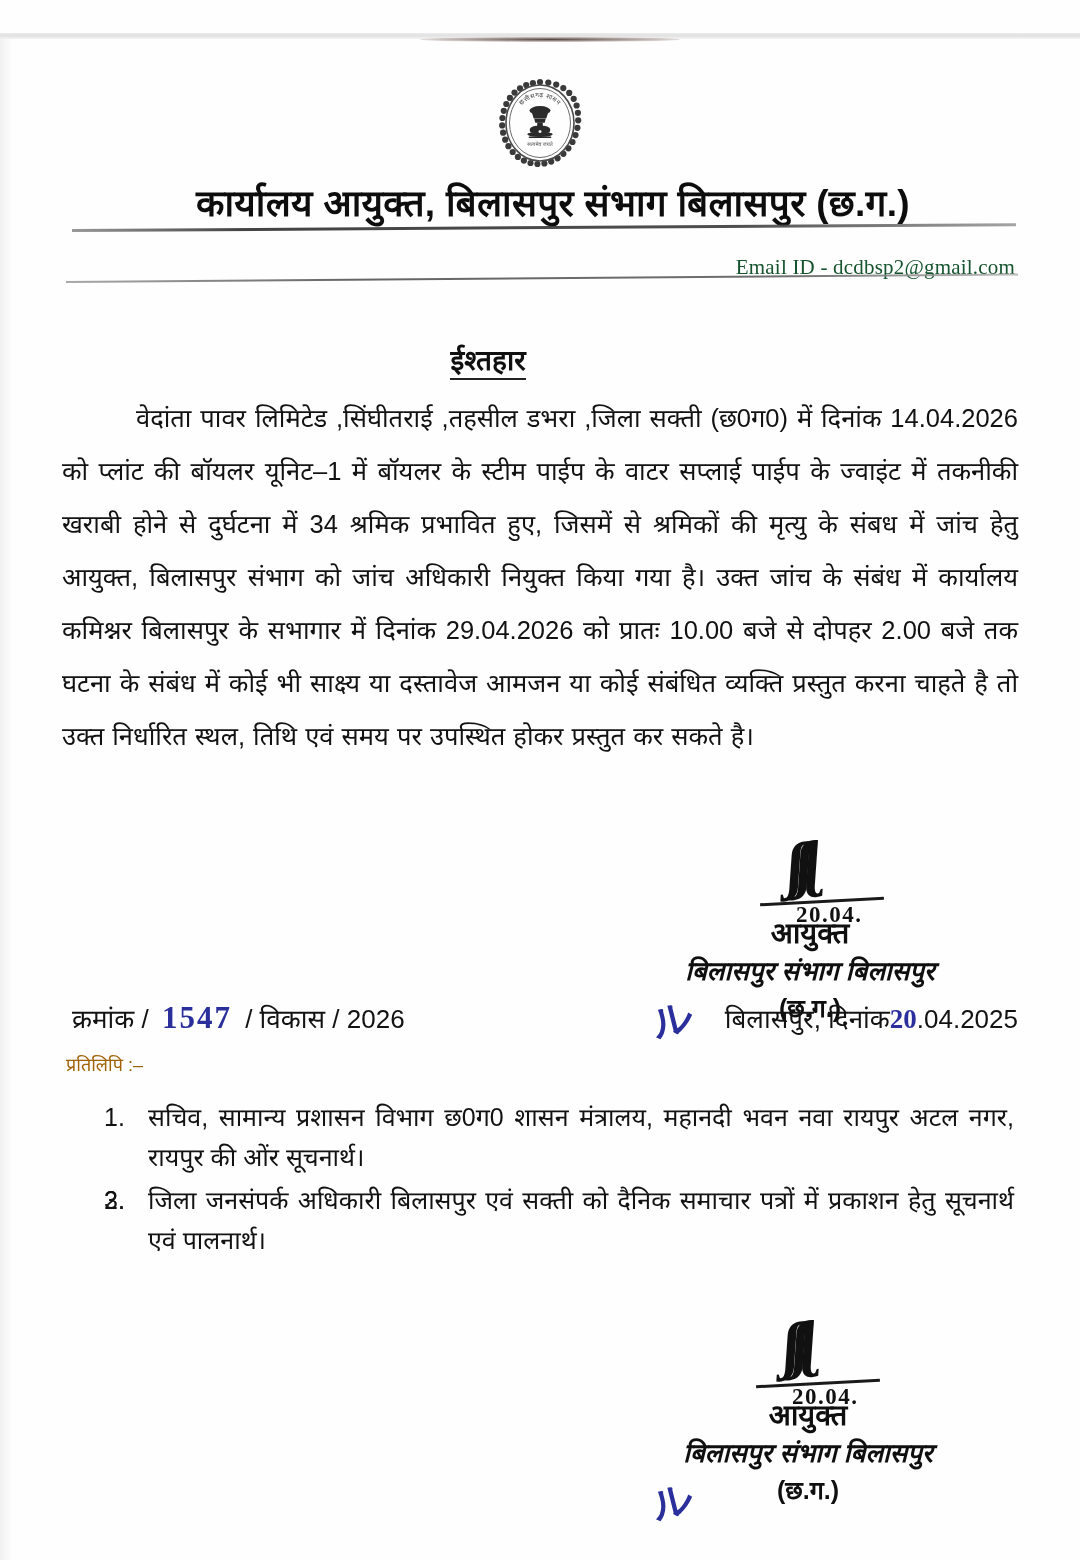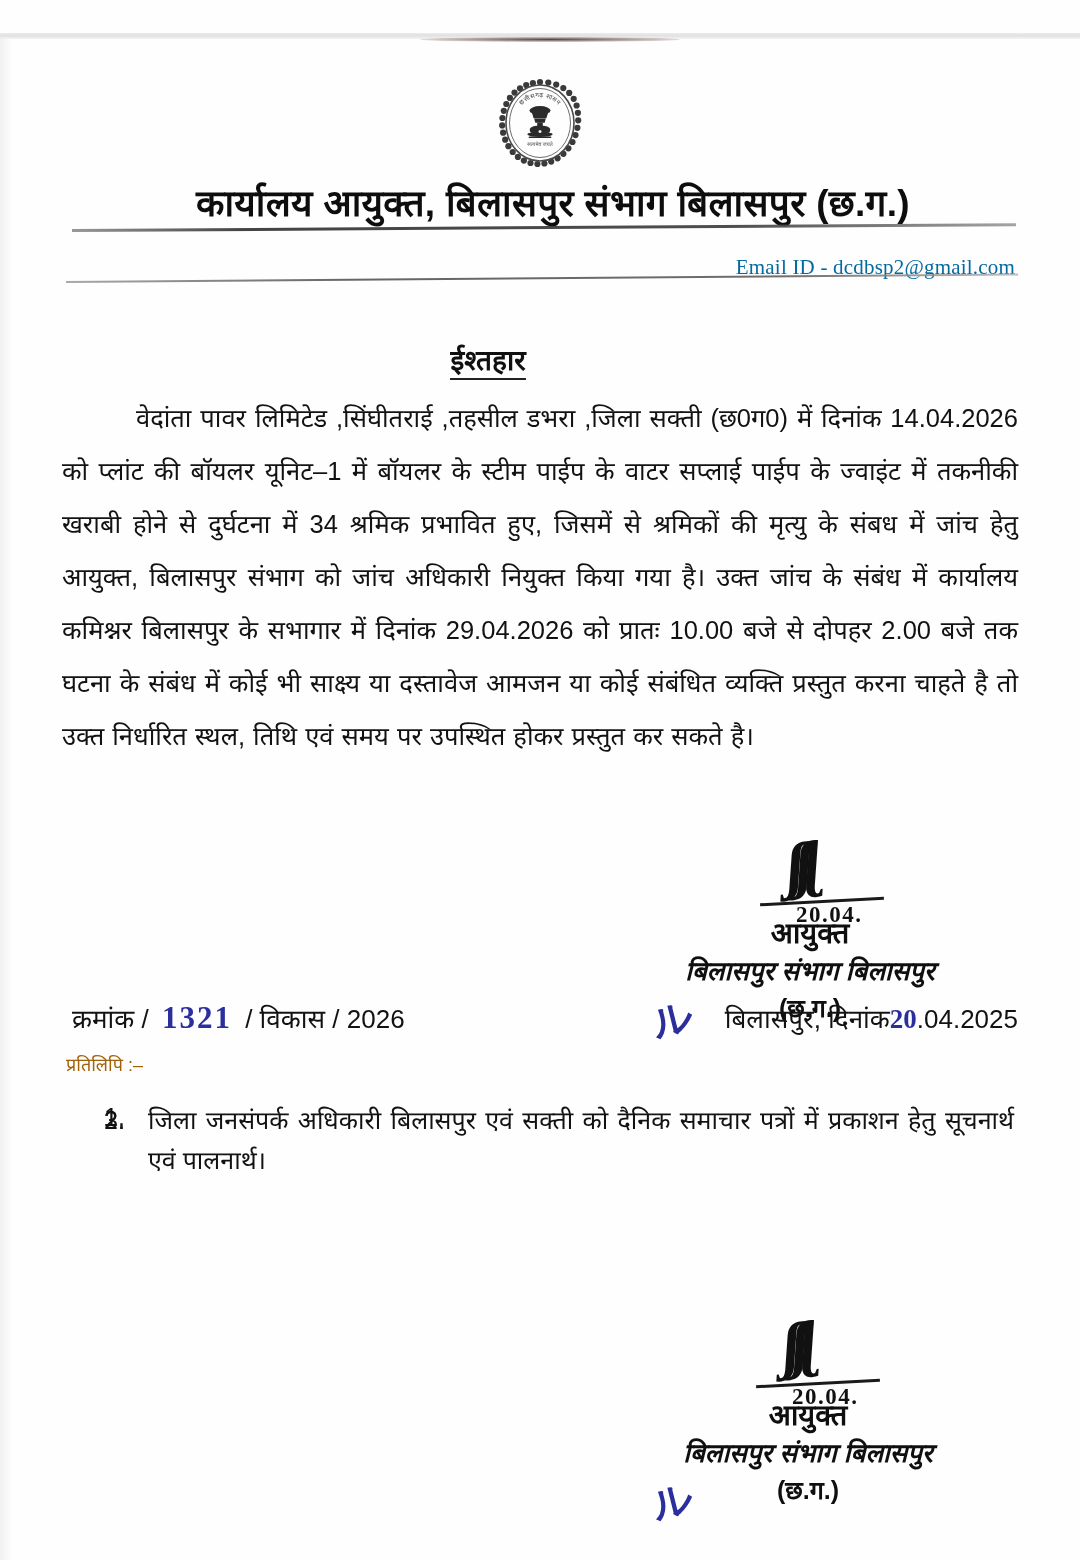--- a/index.html
+++ b/index.html
@@ -91,21 +91,21 @@
   }
 
   #email-line {
     position: absolute;
     top: 255px;
     left: 0;
     width: 1015px;
     text-align: right;
     font-family: "Liberation Serif", "DejaVu Serif", serif;
     font-size: 21px;
-    color: #0369a1;
+    color: #14532d;
     letter-spacing: .2px;
   }
 
   #header-rule {
     position: absolute;
     top: 281px;
     left: 66px;
     width: 952px;
     height: 2px;
     background: linear-gradient(90deg, #9a9a9a 0%, #4a4a4a 30%, #555 75%, #b4b4b4 100%);
@@ -371,34 +371,35 @@
 
   <div class="sig-designation" style="margin-top:22px;">आयुक्त</div>
   <div class="sig-office">बिलासपुर संभाग बिलासपुर</div>
   <div class="sig-initial" style="top:100px; left:52px;">ル</div>
   <div class="sig-state">(छ.ग.)</div>
 </div>
 
 <div id="ref-row">
   <div id="ref-left">
     <span>क्रमांक /</span>
-    <span class="hw-blue">1321</span>
+    <span class="hw-blue">1547</span>
     <span>/ विकास /</span>
     <span>2026</span>
   </div>
   <div id="ref-right">
     <span>बिलासपुर, दिनांक</span><span class="hw-blue-inline">20</span><span>.04.2025</span>
   </div>
 </div>
 
 <div id="copy-label">प्रतिलिपि :–</div>
 
 <ul id="copy-list">
   <li>
     <span class="num">1.</span>
+    <span>सचिव, सामान्य प्रशासन विभाग छ0ग0 शासन मंत्रालय, महानदी भवन नवा रायपुर अटल नगर, रायपुर की ओंर सूचनार्थ।</span>
   </li>
   <li>
     <span class="num">2.</span>
   </li>
   <li>
     <span class="num">3.</span>
     <span>जिला जनसंपर्क अधिकारी बिलासपुर एवं सक्ती को दैनिक समाचार पत्रों में प्रकाशन हेतु सूचनार्थ एवं पालनार्थ।</span>
   </li>
 </ul>
 

